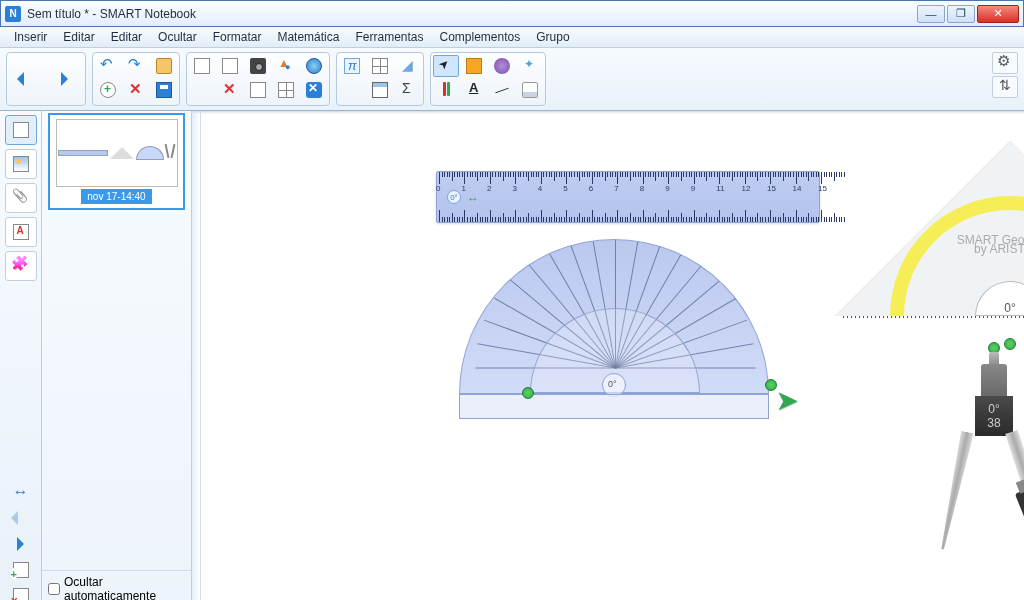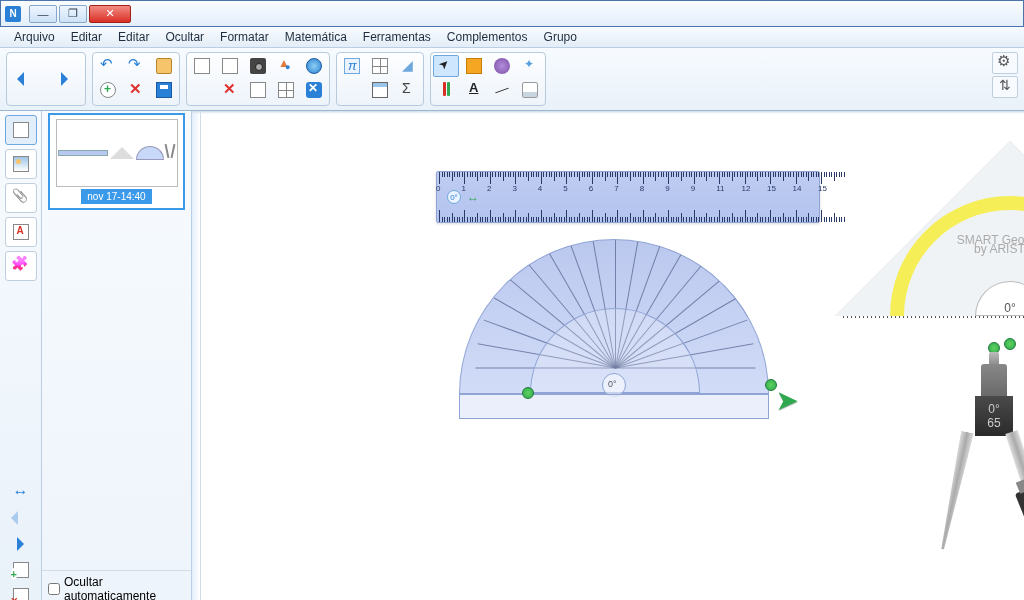--- a/index.html
+++ b/index.html
@@ -141,27 +141,28 @@
 .comp-knob{position:absolute;left:50%;transform:translateX(-50%);top:6px;width:10px;height:14px;background:linear-gradient(#bbb,#888);border-radius:2px;}
 
 .dd-arrow::before{content:"▾";color:#333;font-size:10px;}
 .num-lbl{position:absolute;font-size:8px;color:#2a3a66;}
 </style>
 </head>
 <body>
 
 <div class="titlebar">
   <span class="app-icon">N</span>
+  <span class="title">Sem título * - SMART Notebook</span>
   <div class="winbtn">—</div>
   <div class="winbtn">❐</div>
   <div class="winbtn close">✕</div>
 </div>
 
 <div class="menubar">
-  <div class="item">Arquivo</div>
+  <div class="item">Inserir</div>
   <div class="item">Editar</div>
   <div class="item">Editar</div>
   <div class="item">Ocultar</div>
   <div class="item">Formatar</div>
   <div class="item">Matemática</div>
   <div class="item">Ferramentas</div>
   <div class="item">Complementos</div>
   <div class="item">Grupo</div>
 </div>
 
@@ -747,21 +748,21 @@
       <div class="geo-label" style="top:101px"><span>by ARISTO™</span></div>
       <div class="green-handle" style="left:50%;transform:translateX(-50%);bottom:-14px"></div>
     </div>
 
     <div class="tool-comp">
       <div class="green-handle" style="left:50%;transform:translateX(-50%);top:-4px"></div>
       <div class="comp-knob"></div>
       <div class="comp-top"></div>
       <div class="comp-hinge">
         <span>0°</span>
-        <span>65</span>
+        <span>38</span>
       </div>
       <div class="comp-leg l"></div>
       <div class="comp-leg r"></div>
       <div class="comp-pencil">
           <span class="grn">↔</span>
         </div>
     </div>
 
   </div>
 </div>

